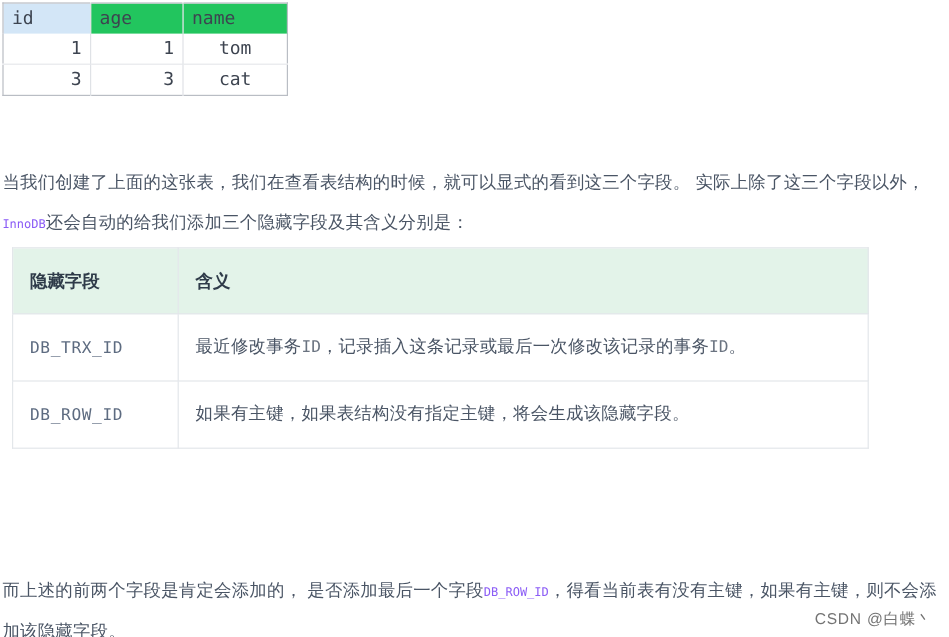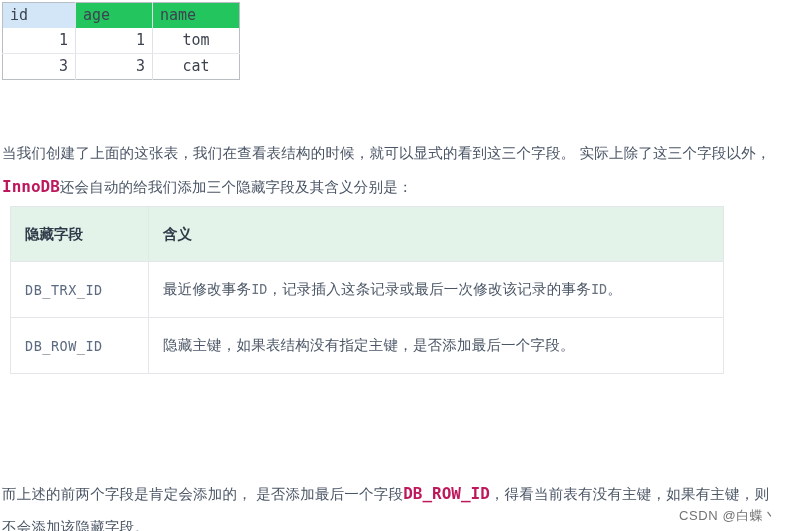--- a/index.html
+++ b/index.html
@@ -54,24 +54,23 @@
   .para {
     position: absolute;
     font-size: 14.5px;
     line-height: 33px;
     color: #4a5565;
     letter-spacing: 0.2px;
     width: 781px;
   }
   .para .code {
     font-family: "DejaVu Sans Mono", "Liberation Mono", monospace;
-    font-size: 16px;
-    color: #be185d;
+    font-size: 10px;
+    color: #8b5cf6;
     letter-spacing: 0;
-    font-weight: bold;
   }
   #para-intro { left: 2px; top: 122px; }
   #para-outro { left: 2px; top: 462px; }
 
   
   .hf-wrap {
     position: absolute;
     left: 10px;
     top: 206px;
     width: 742px;
@@ -184,21 +183,21 @@
           <span class="hf-mean"><span>最近修改事务</span><span class="code">ID</span><span>，记录插入这条记录或最后一次修改该记录的事务</span><span class="code">ID</span><span>。</span></span>
         </td>
       </tr>
 
 
       <tr>
         <td>
           <span class="hf-field">DB_ROW_ID</span>
         </td>
         <td>
-          <span class="hf-mean"><span>隐藏主键，如果表结构没有指定主键，是否添加最后一个字段。</span></span>
+          <span class="hf-mean"><span>如果有主键，如果表结构没有指定主键，将会生成该隐藏字段。</span></span>
         </td>
       </tr>
 
     </tbody>
   </table>
 </div>
 
 <p class="para" id="para-outro"><span>而上述的前两个字段是肯定会添加的， 是否添加最后一个字段</span><span class="code">DB_ROW_ID</span><span>，得看当前表有没有主键，如果有主键，则不会添加该隐藏字段。</span></p>
 
 <div class="watermark">CSDN @白蝶丶</div>

